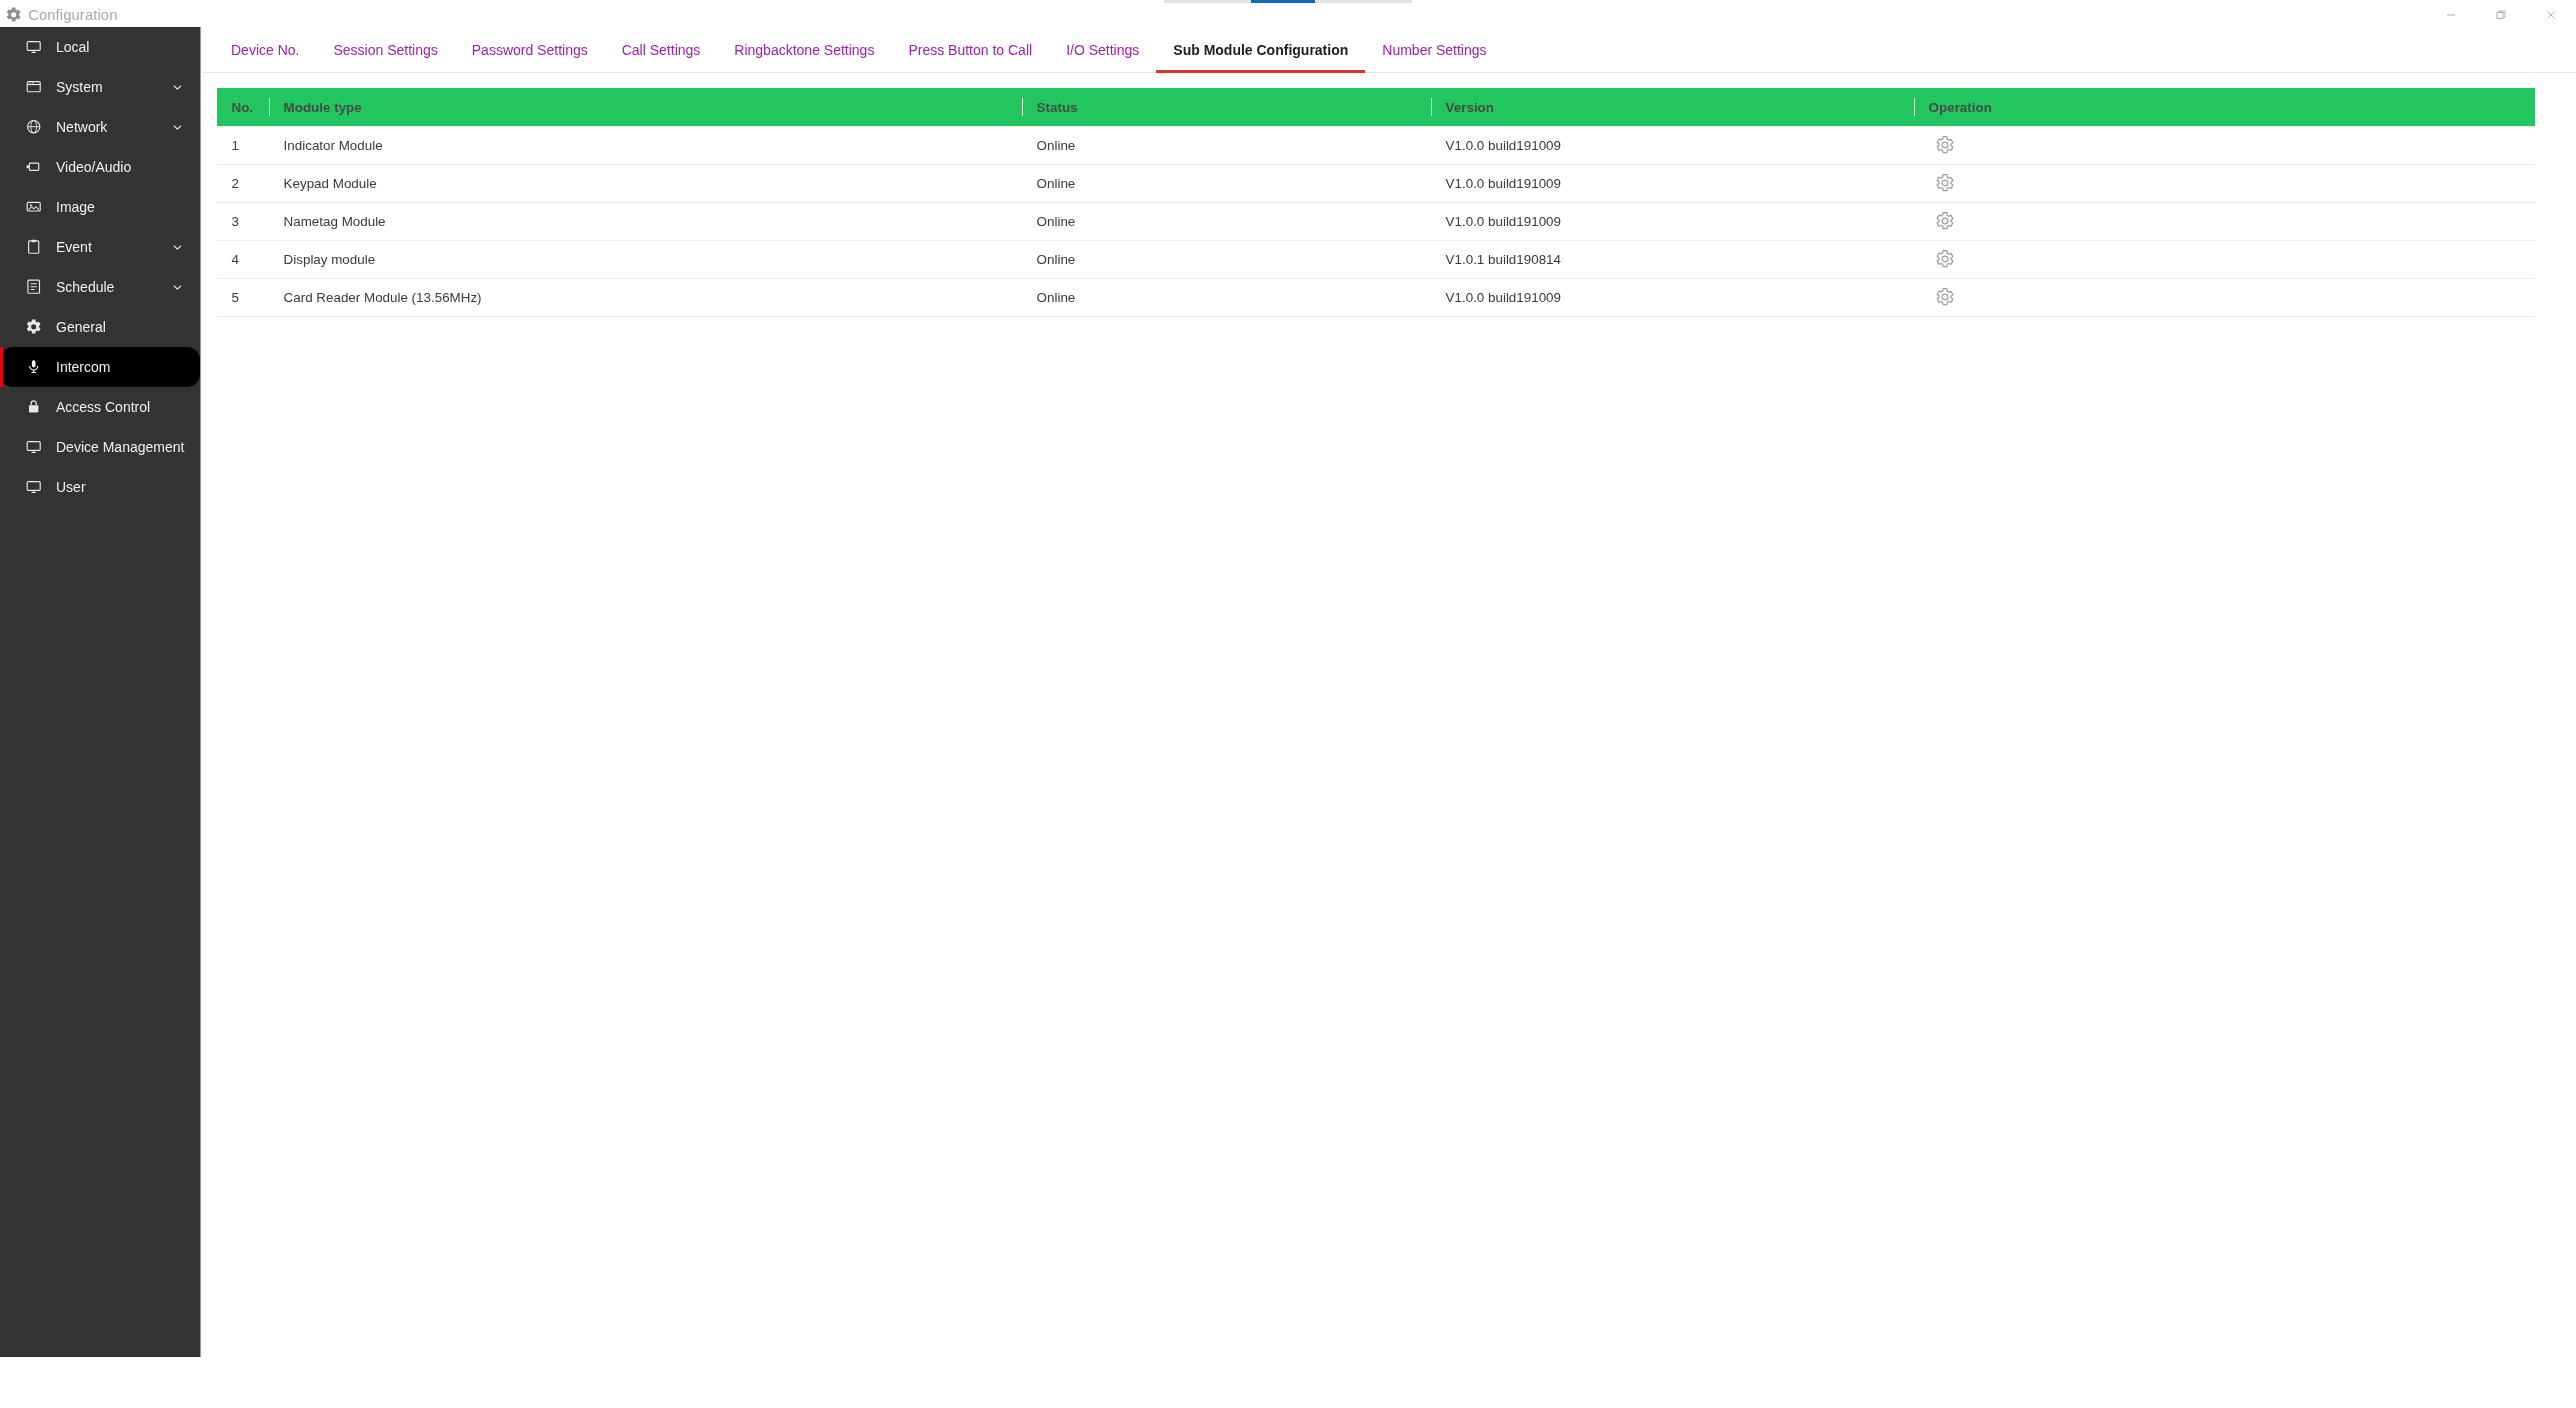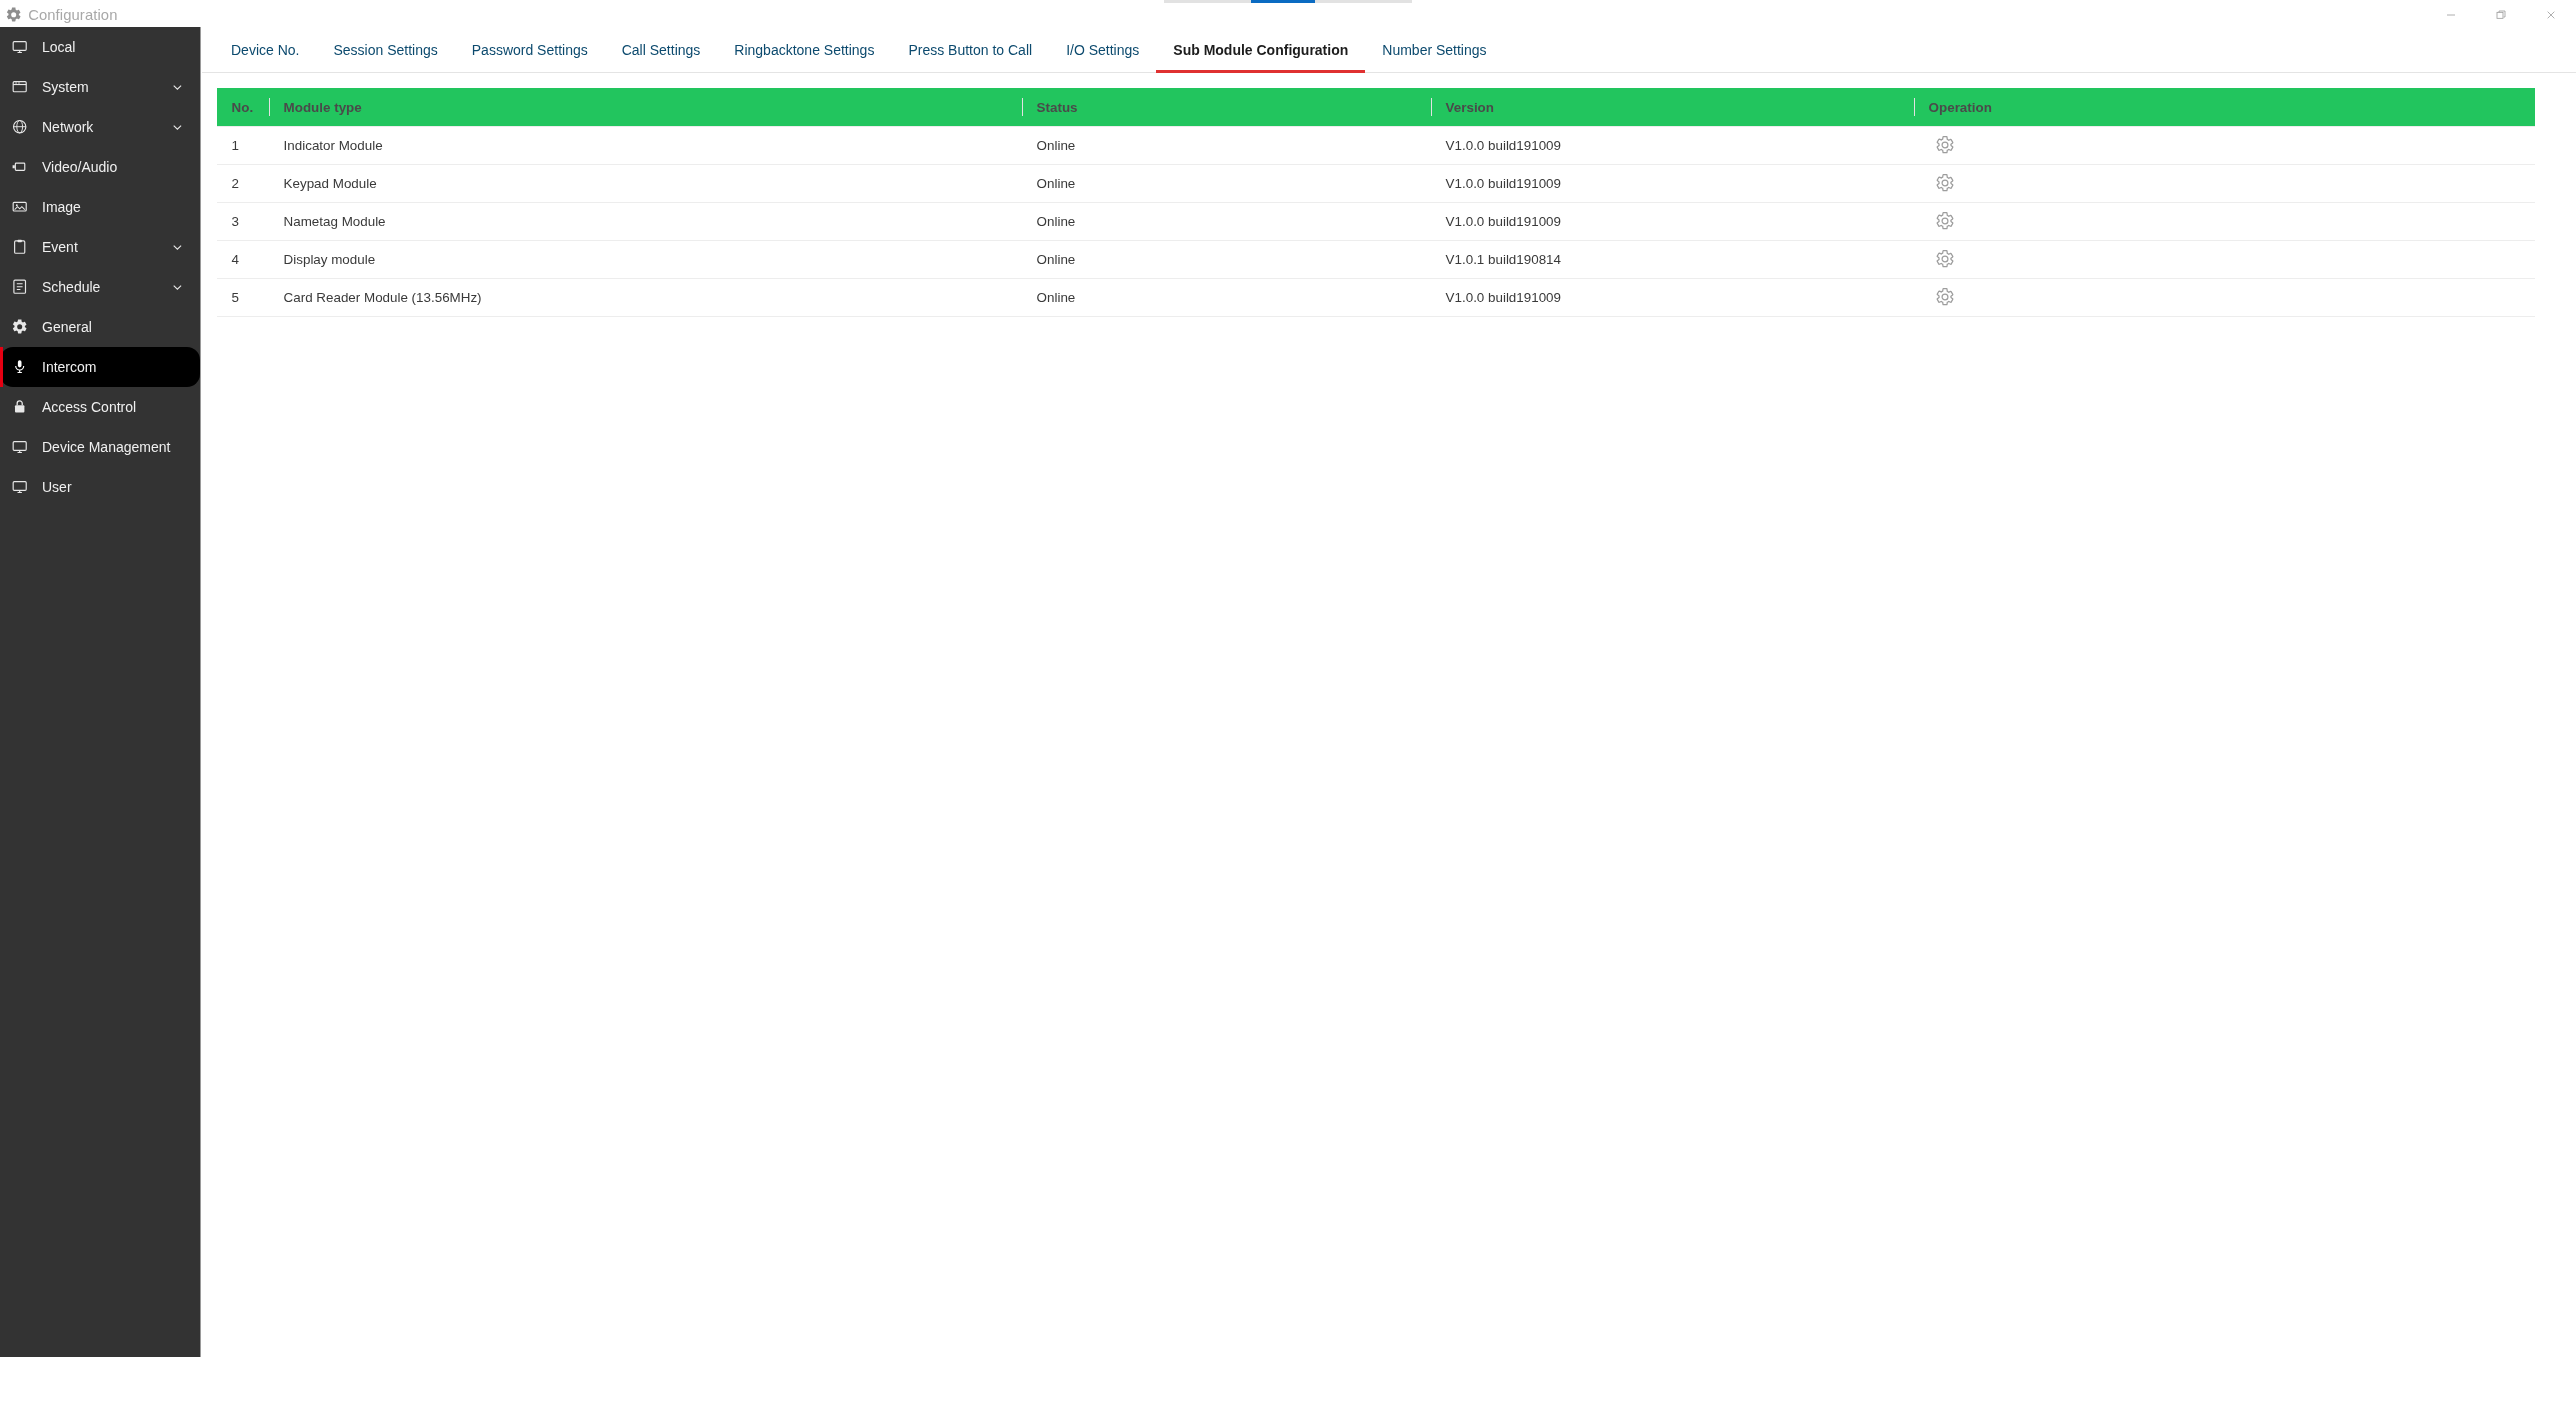--- a/index.html
+++ b/index.html
@@ -83,21 +83,21 @@
     height: 1330px;
     background: #333333;
     border-right: 0.7px solid #9a9a9a;
     box-sizing: border-box;
   }
   .nav-item {
     position: relative;
     height: 40px;
     display: flex;
     align-items: center;
-    padding-left: 10px;
+    padding-left: 24px;
     box-sizing: border-box;
     color: #f0f0f0;
     font-size: 14px;
     white-space: nowrap;
   }
   .nav-item.active {
     background: #000000;
     border-radius: 13px;
   }
   .nav-item.active::before {
@@ -150,21 +150,21 @@
     padding-left: 12px;
     box-sizing: border-box;
   }
   .tab {
     position: relative;
     height: 46px;
     display: flex;
     align-items: center;
     padding: 0 17px;
     font-size: 14px;
-    color: #0c4a6e;
+    color: #a21caf;
     white-space: nowrap;
     box-sizing: border-box;
   }
   .tab.active {
     color: #1d1d1d;
     font-weight: bold;
   }
   .tab.active::after {
     content: "";
     position: absolute;

